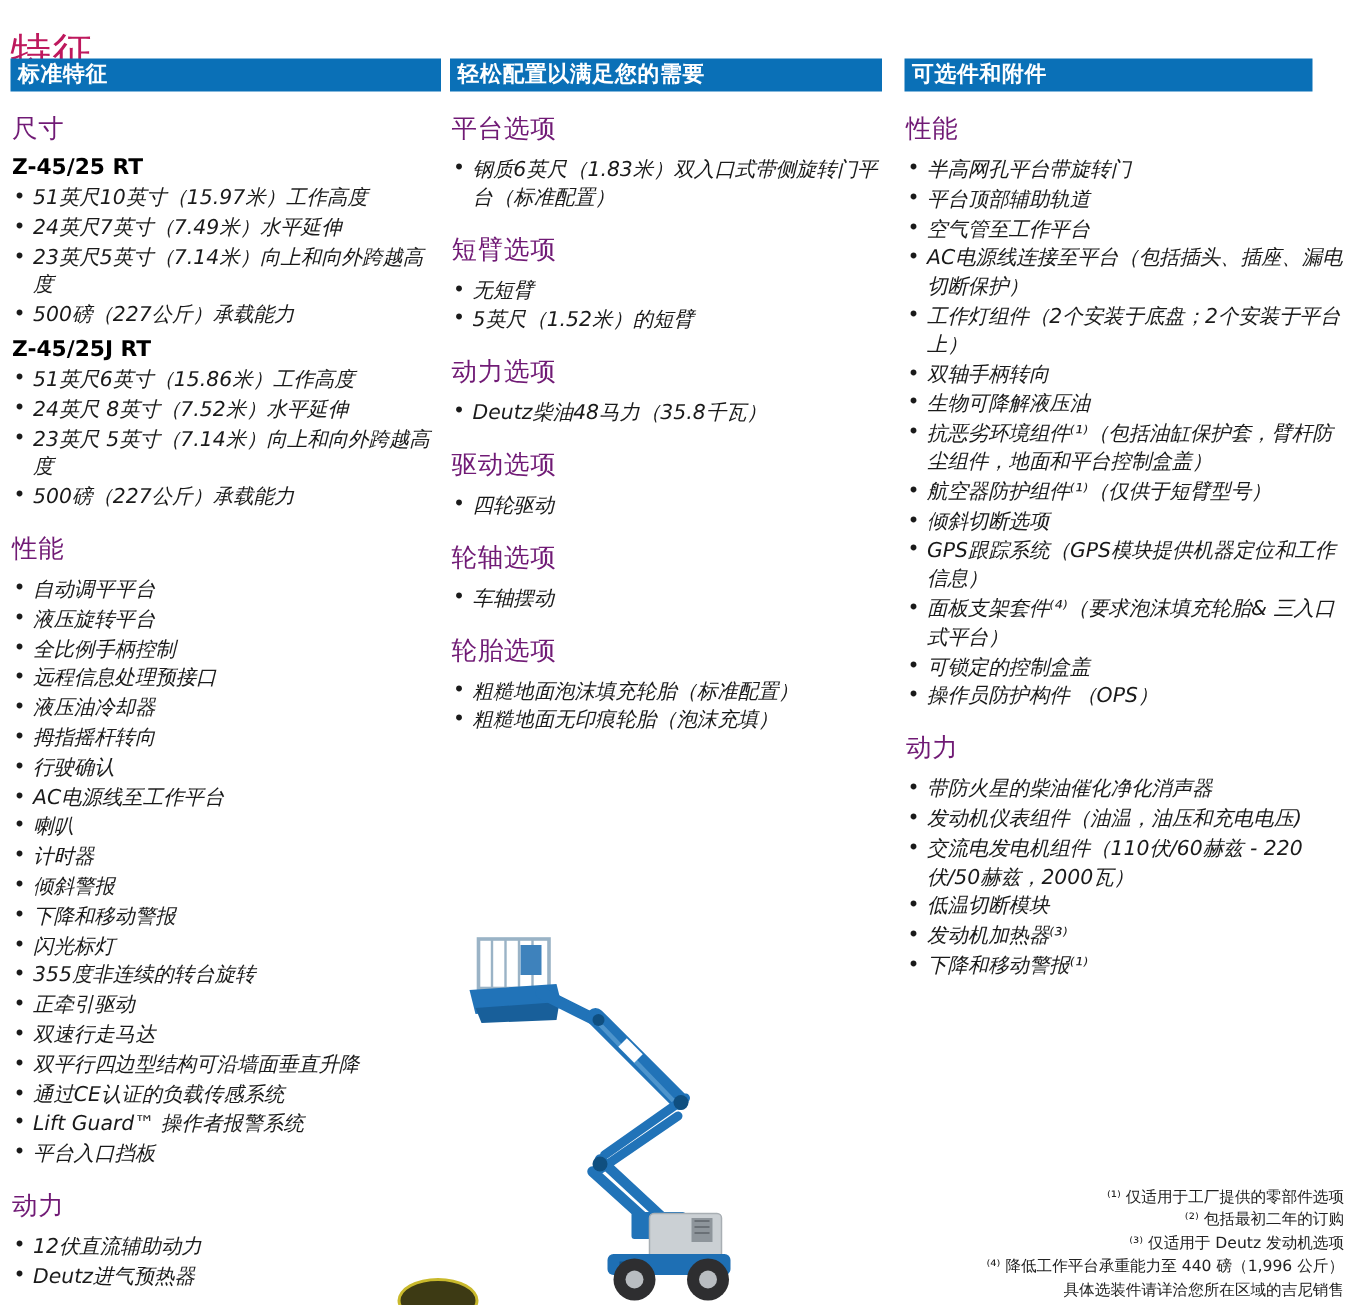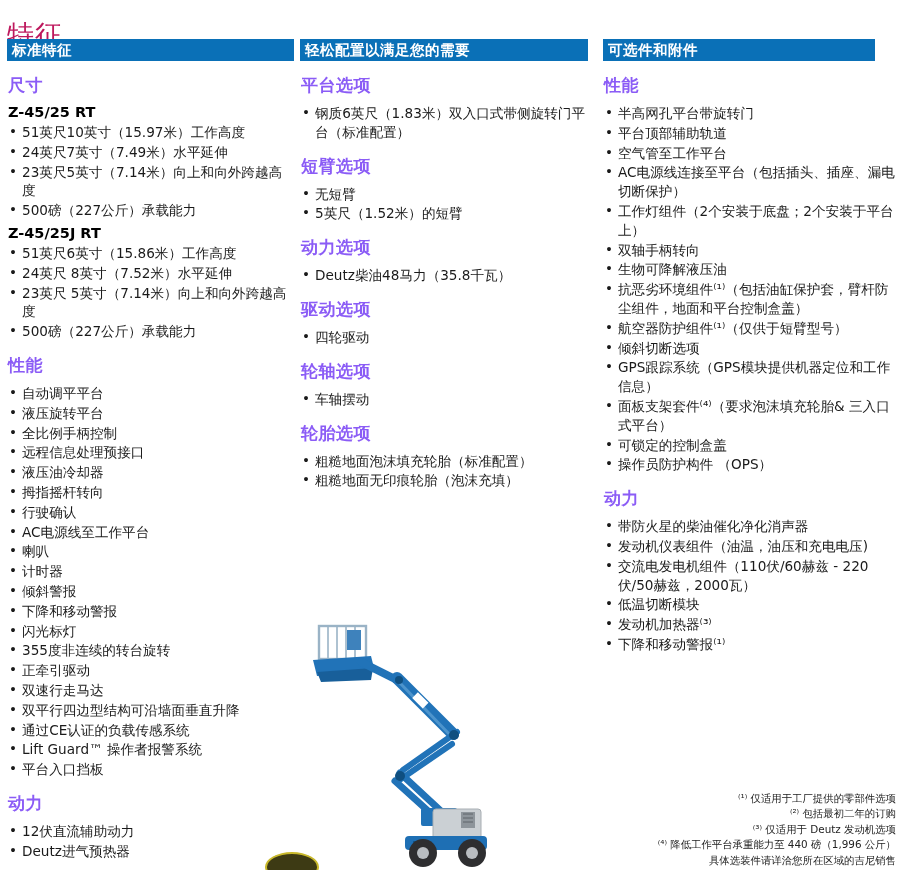--- a/index.html
+++ b/index.html
@@ -13,26 +13,26 @@
   .col1 { left:7px;   width:287px; }
   .col2 { left:300px; width:291px; }
   .col3 { left:603px; width:293px; }
 
   .colbar { height:22px; background:#0A70B7; color:#ffffff; font-size:14.5px; font-weight:bold;
             line-height:22px; padding-left:5px; box-sizing:border-box; letter-spacing:.5px; }
   .col1 .colbar { width:287px; }
   .col2 .colbar { width:288px; }
   .col3 .colbar { width:272px; }
 
-  h3.subhead { color:#8b5cf6; font-size:17px; font-weight:700; margin:13px 0 7px 1px; letter-spacing:.5px; }
+  h3.subhead { color:#701a75; font-size:17px; font-weight:400; margin:13px 0 7px 1px; letter-spacing:.5px; }
   h4.model   { font-size:14.5px; font-weight:bold; color:#000; margin:5px 0 3px 1px;
                font-family:"DejaVu Sans","Liberation Sans",sans-serif; }
 
   ul.blist { list-style:none; margin:0 0 2px 0; padding:0; font-size:13.6px; line-height:18.8px; }
-  ul.blist li { position:relative; padding-left:15px; margin-bottom:1px; }
+  ul.blist li { position:relative; padding-left:15px; margin-bottom:1px;font-style:italic; }
   ul.blist li::before { content:"\2022"; position:absolute; left:2px; top:-1px; color:#1a1a1a; }
 
   .footnotes { position:absolute; left:603px; top:791px; width:293px; }
   ul.fnlist { list-style:none; margin:0; padding:0; font-size:10.4px; line-height:15.4px; color:#222;text-align:right; }
 
   .machine { position:absolute; left:295px; top:620px; width:305px; height:250px; }
   .watermark { position:absolute; left:265px; top:852px; width:50px; height:26px;
                background:#3d3a14; border:2px solid #c9b92c; border-radius:50%; }
 </style>
 </head>

